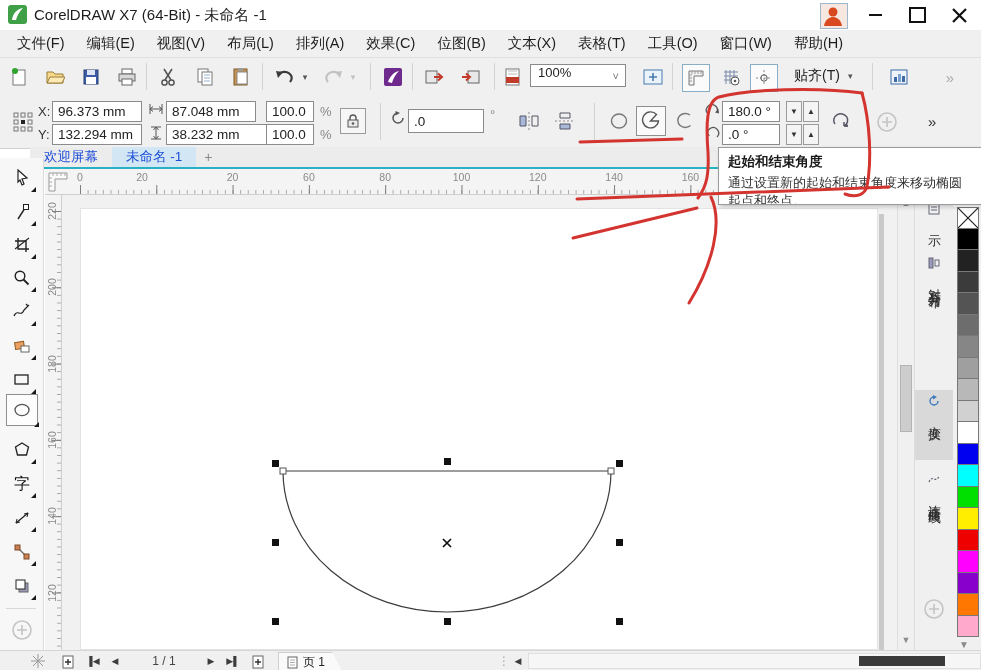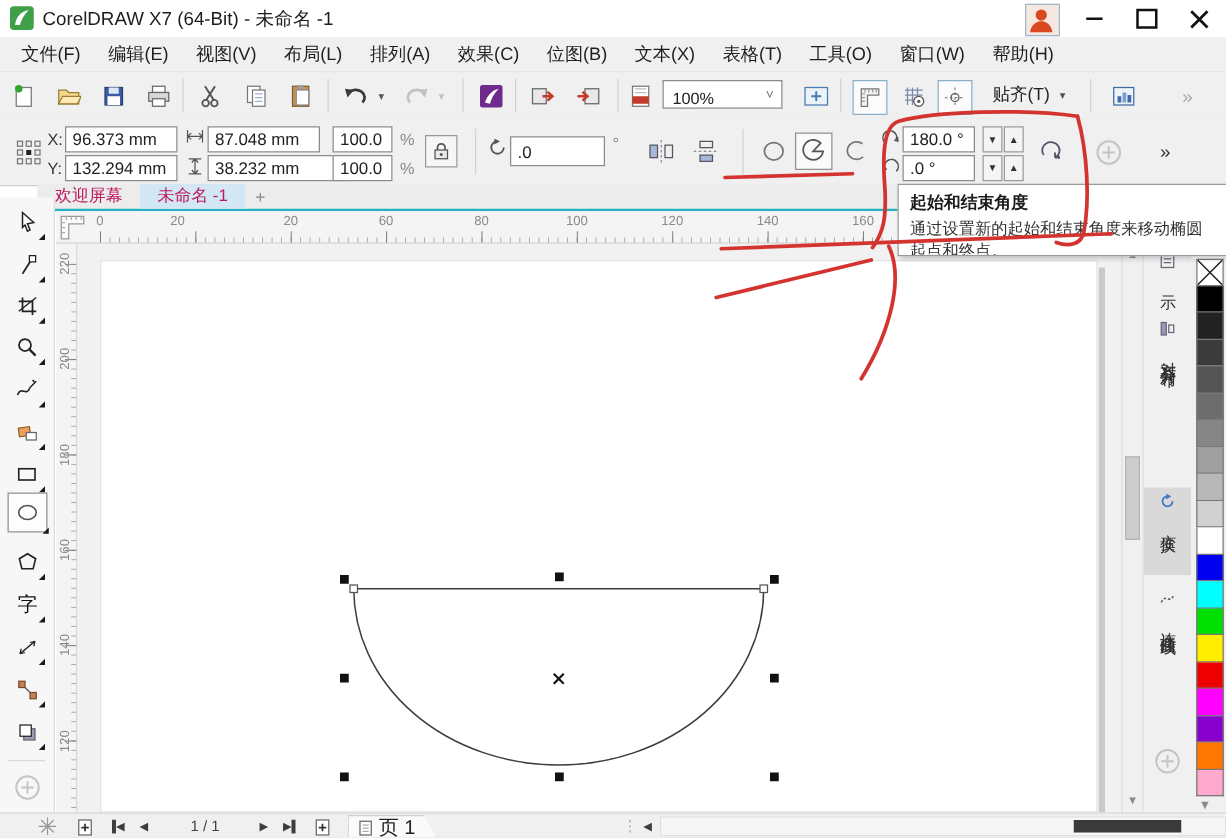--- a/index.html
+++ b/index.html
@@ -17,37 +17,37 @@
   
   .menubar{position:absolute;left:0;top:30px;width:981px;height:28px;background:#f0f0f0;border-bottom:1px solid #e0e0e0;
            display:flex;align-items:center;padding-left:6px;box-sizing:border-box;}
   .menu-item{font-size:14.5px;color:#1e1e1e;padding:3px 11px;white-space:nowrap;}
   
   .toolbar{position:absolute;left:0;top:58px;width:981px;height:37px;background:#f0f0f0;border-bottom:1px solid #dadada;}
   .tb{position:absolute;top:6px;width:26px;height:26px;display:flex;align-items:center;justify-content:center;}
   .tsep{position:absolute;top:5px;width:1px;height:27px;background:#d2d2d2;}
   .drop{font-size:9px;color:#555;}
   .combo{position:absolute;left:530px;top:6px;width:96px;height:23px;border:1px solid #8a8a8a;background:#fff;
-         font-size:13px;display:flex;align-items:flex-end;padding-left:7px;box-sizing:border-box;}
+         font-size:13px;display:flex;align-items:flex-start;padding-left:7px;box-sizing:border-box;}
   .combo .chev{position:absolute;right:6px;top:5px;color:#777;font-size:11px;}
   .pressed{border:1px solid #88aec8;background:#fbfbfb;}
   .snapbtn{position:absolute;left:788px;top:6px;height:24px;display:flex;align-items:center;font-size:14px;gap:8px;padding:0 6px;justify-content:center;}
   .ovf{color:#a9a9a9;font-size:15px;letter-spacing:-2px;}
   
   .propbar{position:absolute;left:0;top:95px;width:981px;height:53px;background:#f0f0f0;border-bottom:1px solid #cfcfcf;font-size:13px;}
   .pin{position:absolute;height:21px;border:1px solid #8b8b8b;background:#fff;box-sizing:border-box;
        font-size:13.5px;display:flex;align-items:center;padding-left:5px;}
   .plab{position:absolute;color:#333;}
   .pbtn{position:absolute;width:26px;height:26px;display:flex;align-items:center;justify-content:center;box-sizing:border-box;}
   .spin{position:absolute;width:16px;height:21px;border:1px solid #9a9a9a;background:#f4f4f4;box-sizing:border-box;
         display:flex;align-items:center;justify-content:center;font-size:8px;color:#333;}
   .psep{position:absolute;top:8px;width:1px;height:37px;background:#d2d2d2;}
   
   .tabrow{position:absolute;left:30px;top:147px;width:951px;height:22px;background:#ececec;border-bottom:2px solid #27b2c4;box-sizing:border-box;display:flex;}
-  .dtab{height:100%;display:flex;align-items:center;padding:0 14px;font-size:13.5px;color:#be185d;}
+  .dtab{height:100%;display:flex;align-items:center;padding:0 14px;font-size:13.5px;color:#1d4ed8;}
   .dtab.active{background:#d2e6f3;}
   .tabadd{width:24px;height:100%;display:flex;align-items:center;justify-content:center;color:#8a8a8a;font-size:14px;}
   
   .hruler{position:absolute;left:45px;top:169px;width:852px;height:26px;background:#f4f4f4;border-bottom:1px solid #cfcfcf;box-sizing:border-box;}
   .hticks1{position:absolute;left:35px;right:0;bottom:0;height:26px;
      background-image:linear-gradient(to right,#a8a8a8 1px,transparent 1px);background-size:7.63px 4px;background-repeat:repeat-x;background-position:0 bottom;}
   .hticks2{position:absolute;left:35px;right:0;bottom:0;height:26px;
      background-image:linear-gradient(to right,#7c7c7c 1px,transparent 1px);background-size:76.3px 9px;background-repeat:repeat-x;background-position:0 bottom;}
   .hlab{position:absolute;top:2px;transform:translateX(-50%);font-size:10.5px;color:#8a8a8a;}
   .rcorner{position:absolute;left:45px;top:169px;width:30px;height:26px;}
@@ -79,21 +79,21 @@
   .dockplus{position:absolute;left:8px;top:403px;width:22px;height:22px;}
   .palette{position:absolute;left:953px;top:207px;width:28px;height:443px;background:#f0f0f0;}
   .pcell{position:absolute;left:4px;width:22px;height:21.5px;box-sizing:border-box;border:1px solid #787878;border-top:none;}
   .pcell.first{border-top:1px solid #787878;}
   .pchev{position:absolute;left:6px;top:432px;font-size:10px;color:#8b8b8b;}
   
   .statusbar{position:absolute;left:0;top:650px;width:981px;height:20px;background:#f0f0f0;border-top:1px solid #d6d6d6;box-sizing:border-box;font-size:12px;}
   .sb{position:absolute;top:1px;height:18px;display:flex;align-items:center;justify-content:center;color:#444;}
   .navg{font-size:9px;color:#3d3d3d;}
   .pagetab{position:absolute;left:278px;top:1px;height:18px;background:#fafafa;border:1px solid #cfcfcf;border-bottom:none;
-           display:flex;align-items:center;gap:5px;padding:0 16px 0 8px;font-size:16px;
+           display:flex;align-items:center;gap:5px;padding:0 16px 0 8px;font-size:12px;
            clip-path:polygon(0 0,calc(100% - 10px) 0,100% 100%,0 100%);}
   .hscrolltrack{position:absolute;left:528px;top:2px;width:453px;height:16px;background:#f6f6f6;border:1px solid #e0e0e0;box-sizing:border-box;}
   .hthumb{position:absolute;left:330px;top:2px;width:86px;height:10px;background:#3a3a3a;}
   
   .tooltip{position:absolute;left:718px;top:147px;width:300px;height:58px;background:#ffffff;border:1px solid #9b9b9b;
            box-shadow:2px 2px 4px rgba(0,0,0,.18);z-index:20;padding:5px 9px;box-sizing:border-box;overflow:hidden;}
   .tt-title{font-size:13.5px;font-weight:bold;color:#1b1b1b;margin-bottom:3px;white-space:nowrap;}
   .tt-line{font-size:13px;color:#333;line-height:1.4;white-space:nowrap;}
   
   .redink{position:absolute;left:0;top:0;z-index:40;pointer-events:none;}

